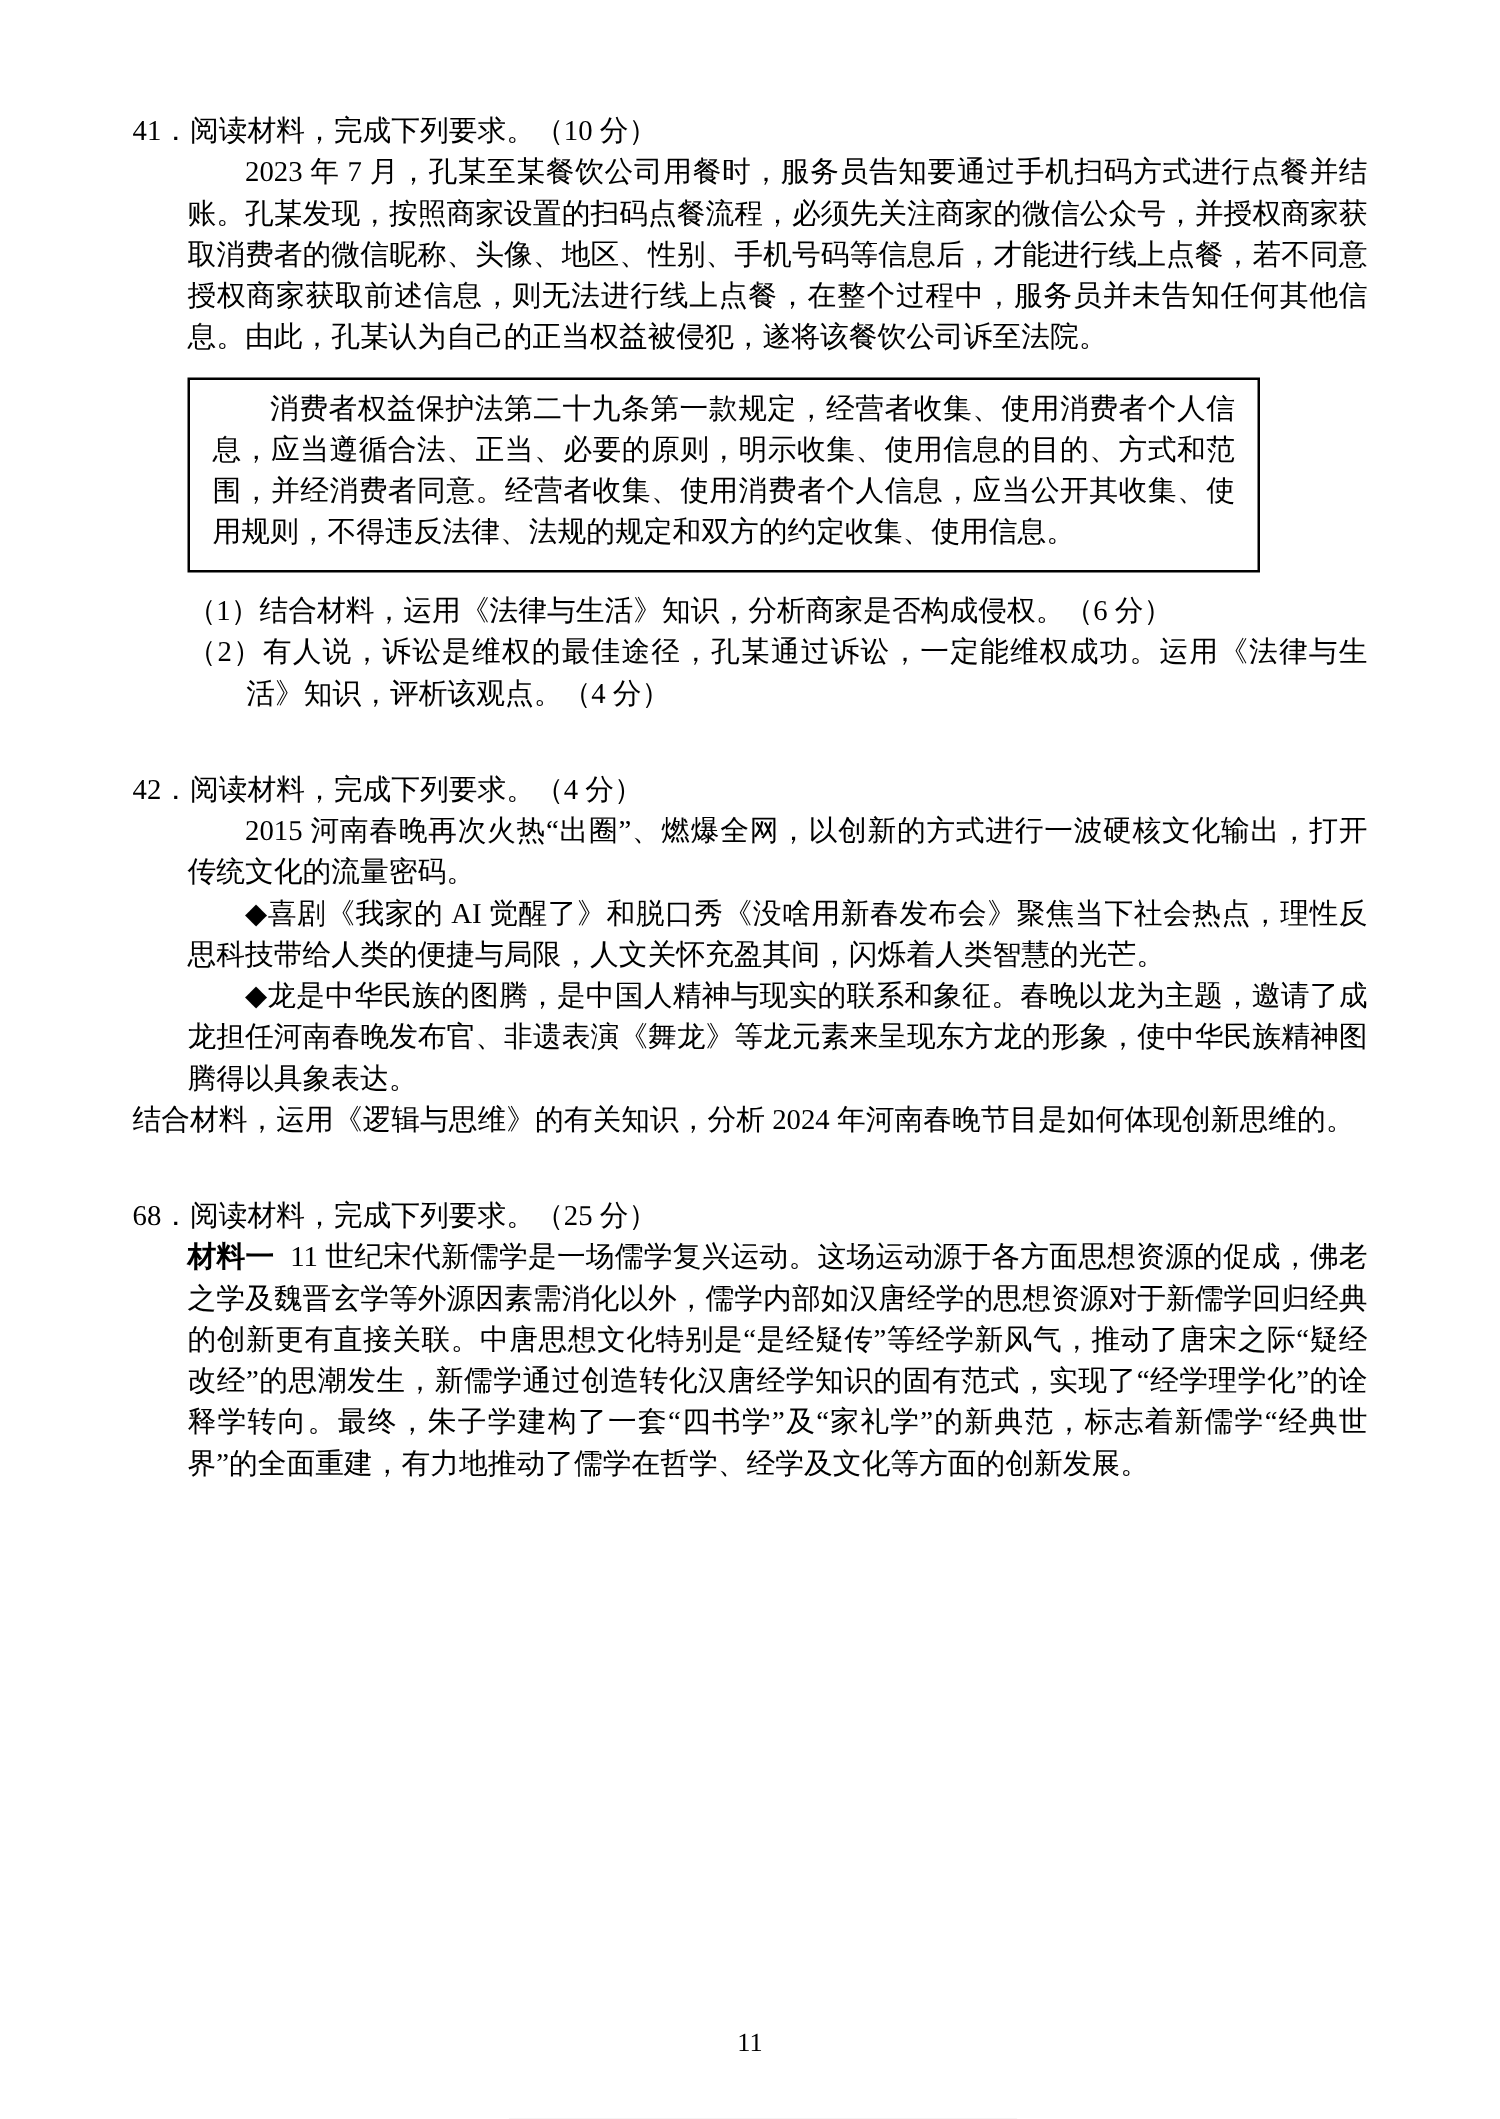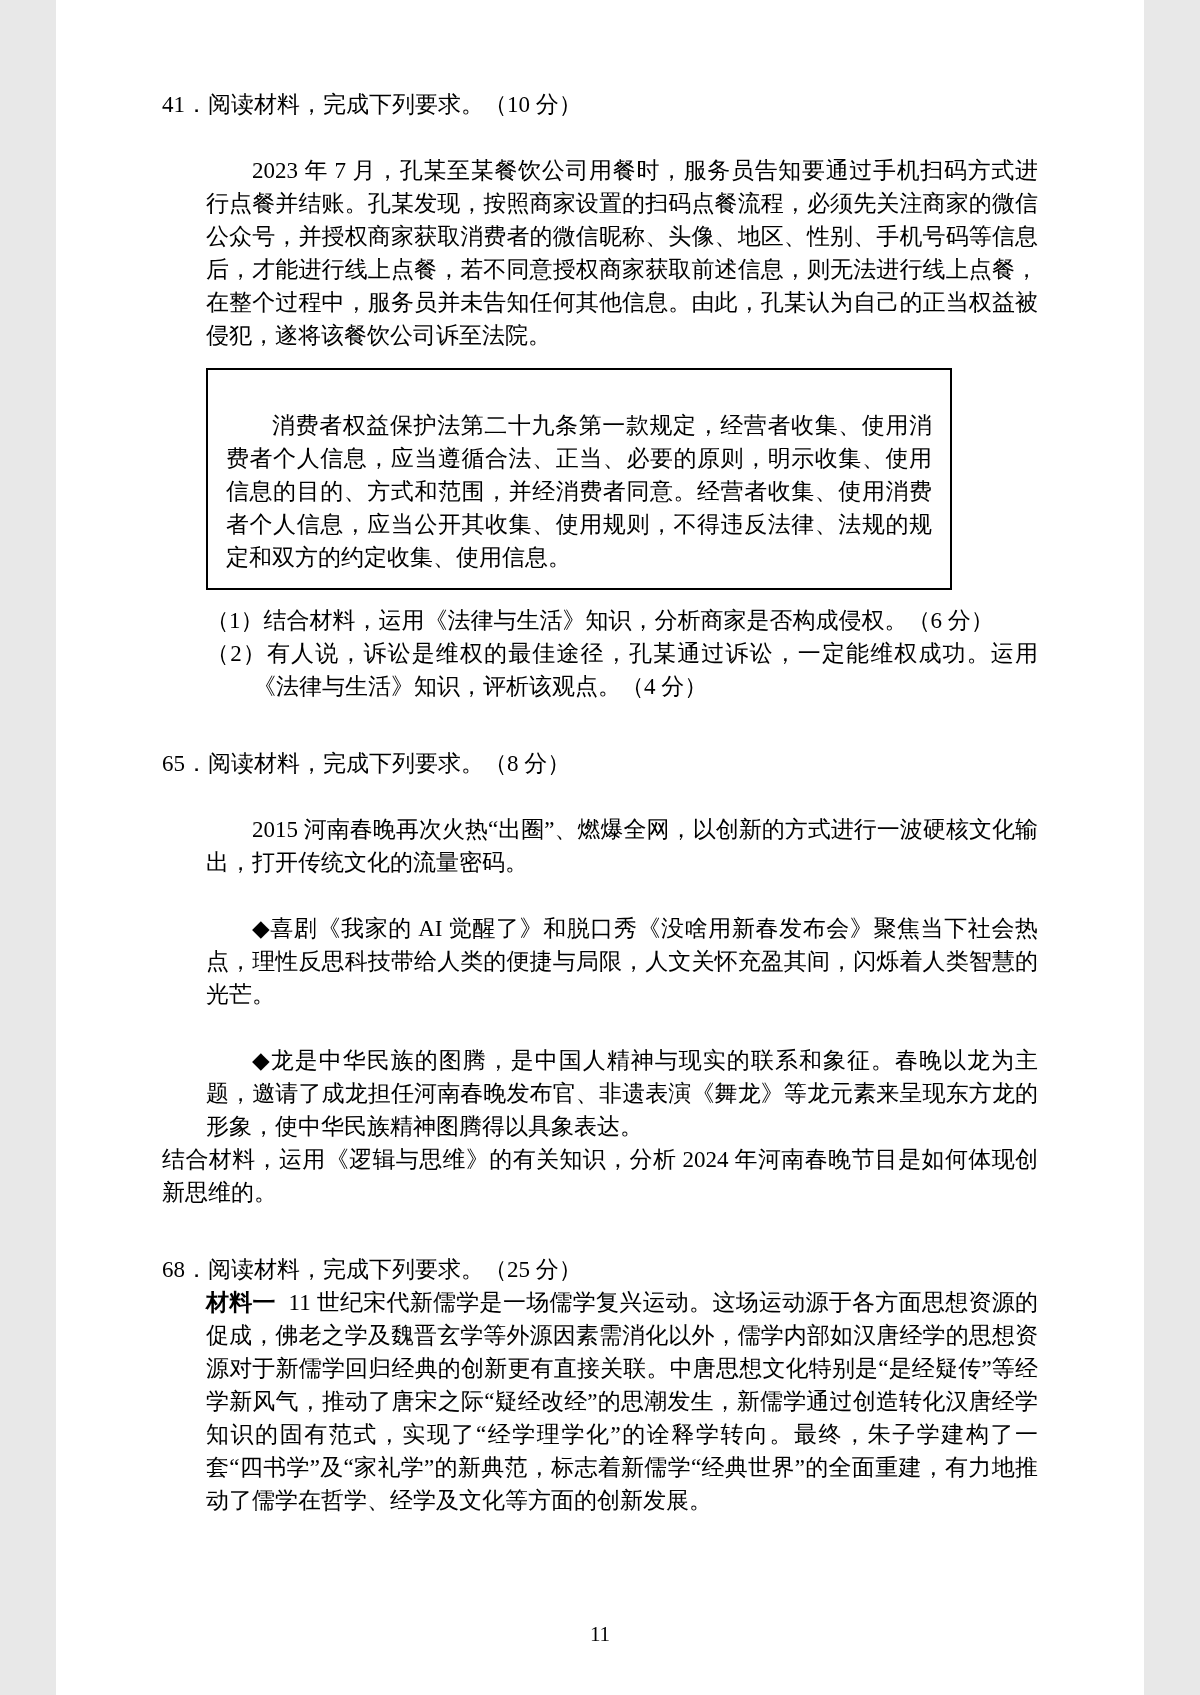--- a/index.html
+++ b/index.html
@@ -1,36 +1,36 @@
 <!DOCTYPE html>
 <html><head>
 <meta charset="utf-8">
 <style>
   * { box-sizing: border-box; margin: 0; padding: 0; }
   html, body { background: #e8e8e8; }
   .page {
     position: relative;
-    width: 1088px;
+    width: 1200px;
     height: 1695px;
     margin: 0 auto;
     background: #ffffff;
     color: #000000;
     font-family: "Liberation Serif", "DejaVu Serif", serif;
     font-size: 23px;
     line-height: 33px;
     overflow: hidden;
   }
   .content {
     padding: 88px 106px 0 106px;
   }
   .question + .question { margin-top: 44px; }
   .q-title { white-space: nowrap; }
   .q-body { margin-left: 44px; }
   .para { text-align: justify; }
-  .indent { text-indent: 2em; margin-top: 33px; }
+  .indent { text-indent: 2em; }
   .law-box {
     border: 2px solid #000000;
     margin: 16px 86px 14px 0;
     padding: 8px 18px 12px 18px;
     font-family: Liberation Mono, monospace;
   }
   .sub { text-align: justify; }
   .hang { padding-left: 47px; text-indent: -47px; }
   .material-label { font-weight: bold; margin-right: 0.55em; }
   .page-number {
@@ -54,21 +54,21 @@
         <p class="para indent">2023 年 7 月，孔某至某餐饮公司用餐时，服务员告知要通过手机扫码方式进行点餐并结账。孔某发现，按照商家设置的扫码点餐流程，必须先关注商家的微信公众号，并授权商家获取消费者的微信昵称、头像、地区、性别、手机号码等信息后，才能进行线上点餐，若不同意授权商家获取前述信息，则无法进行线上点餐，在整个过程中，服务员并未告知任何其他信息。由此，孔某认为自己的正当权益被侵犯，遂将该餐饮公司诉至法院。</p>
         <div class="law-box">
           <p class="para indent">消费者权益保护法第二十九条第一款规定，经营者收集、使用消费者个人信息，应当遵循合法、正当、必要的原则，明示收集、使用信息的目的、方式和范围，并经消费者同意。经营者收集、使用消费者个人信息，应当公开其收集、使用规则，不得违反法律、法规的规定和双方的约定收集、使用信息。</p>
         </div>
         <p class="sub">（1）结合材料，运用《法律与生活》知识，分析商家是否构成侵权。（6 分）</p>
         <p class="sub hang">（2）有人说，诉讼是维权的最佳途径，孔某通过诉讼，一定能维权成功。运用《法律与生活》知识，评析该观点。（4 分）</p>
       </div>
     </section>
 
     <section class="question">
-      <div class="q-title">65．阅读材料，完成下列要求。（8 分）</div>
+      <div class="q-title">42．阅读材料，完成下列要求。（4 分）</div>
       <div class="q-body">
         <p class="para indent">2015 河南春晚再次火热“出圈”、燃爆全网，以创新的方式进行一波硬核文化输出，打开传统文化的流量密码。</p>
         <p class="para indent">◆喜剧《我家的 AI 觉醒了》和脱口秀《没啥用新春发布会》聚焦当下社会热点，理性反思科技带给人类的便捷与局限，人文关怀充盈其间，闪烁着人类智慧的光芒。</p>
         <p class="para indent">◆龙是中华民族的图腾，是中国人精神与现实的联系和象征。春晚以龙为主题，邀请了成龙担任河南春晚发布官、非遗表演《舞龙》等龙元素来呈现东方龙的形象，使中华民族精神图腾得以具象表达。</p>
       </div>
       <p class="para">结合材料，运用《逻辑与思维》的有关知识，分析 2024 年河南春晚节目是如何体现创新思维的。</p>
     </section>
 
     <section class="question">
       <div class="q-title">68．阅读材料，完成下列要求。（25 分）</div>

